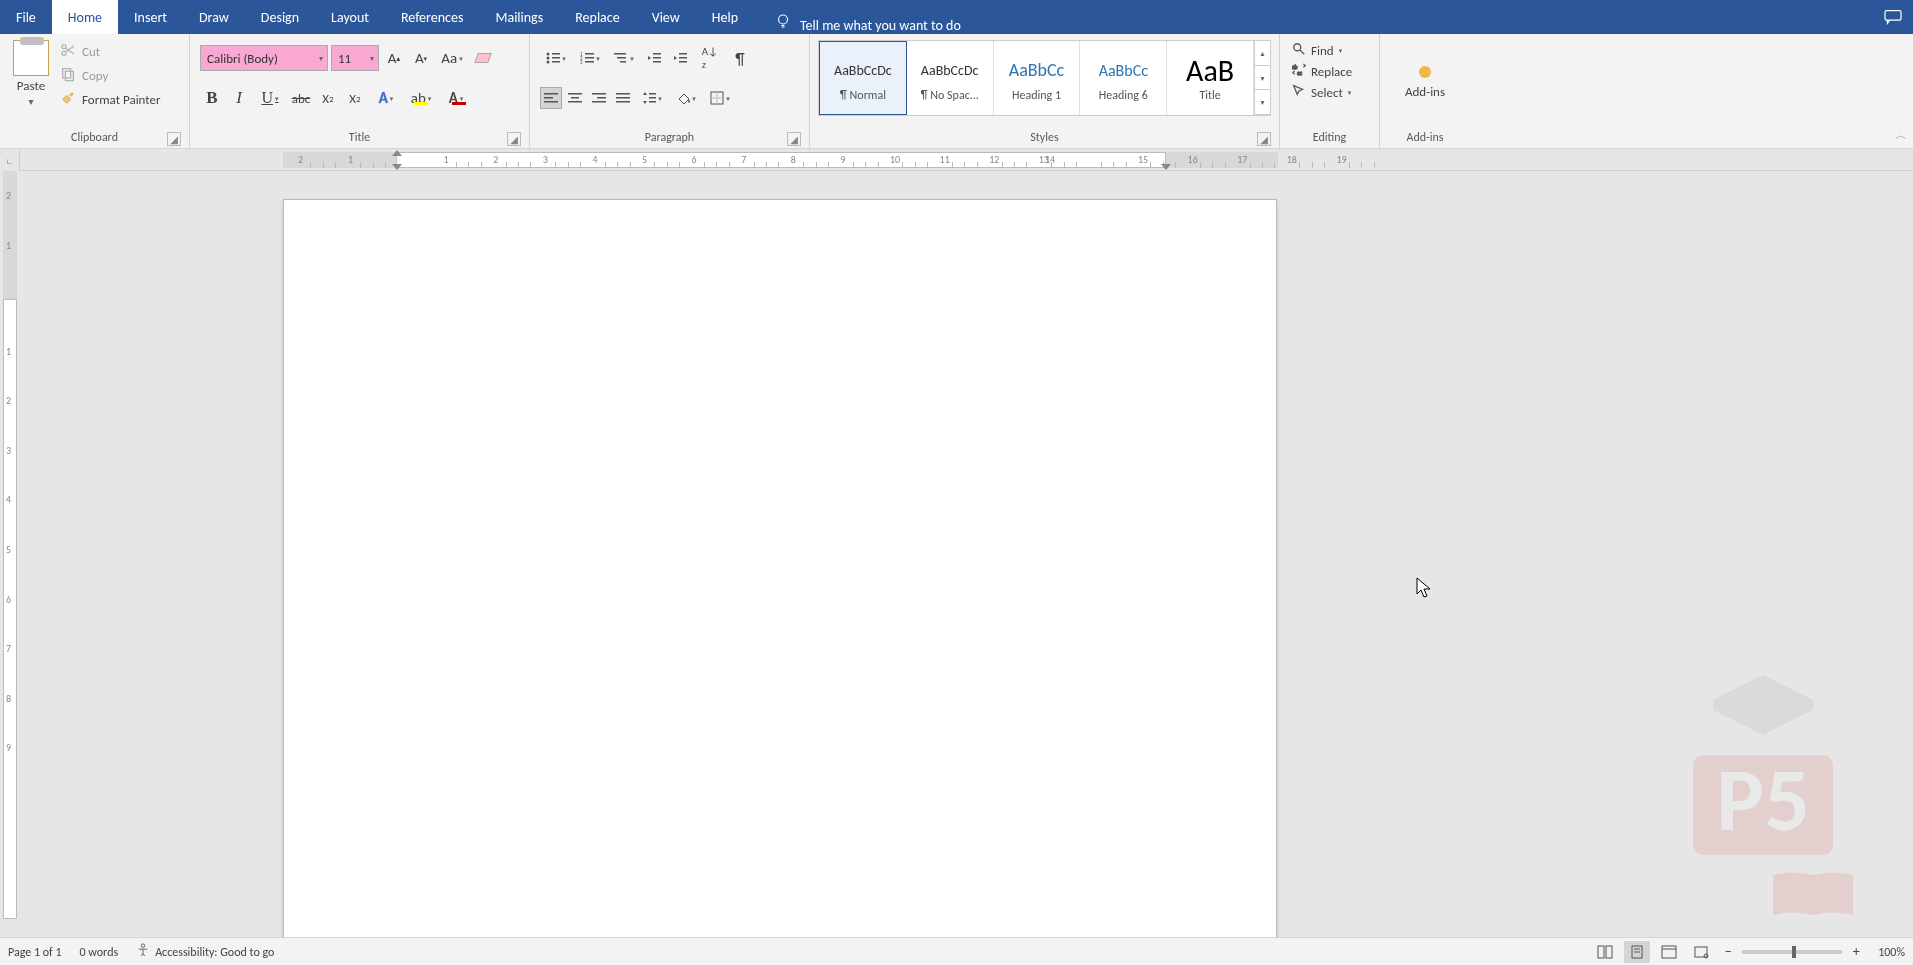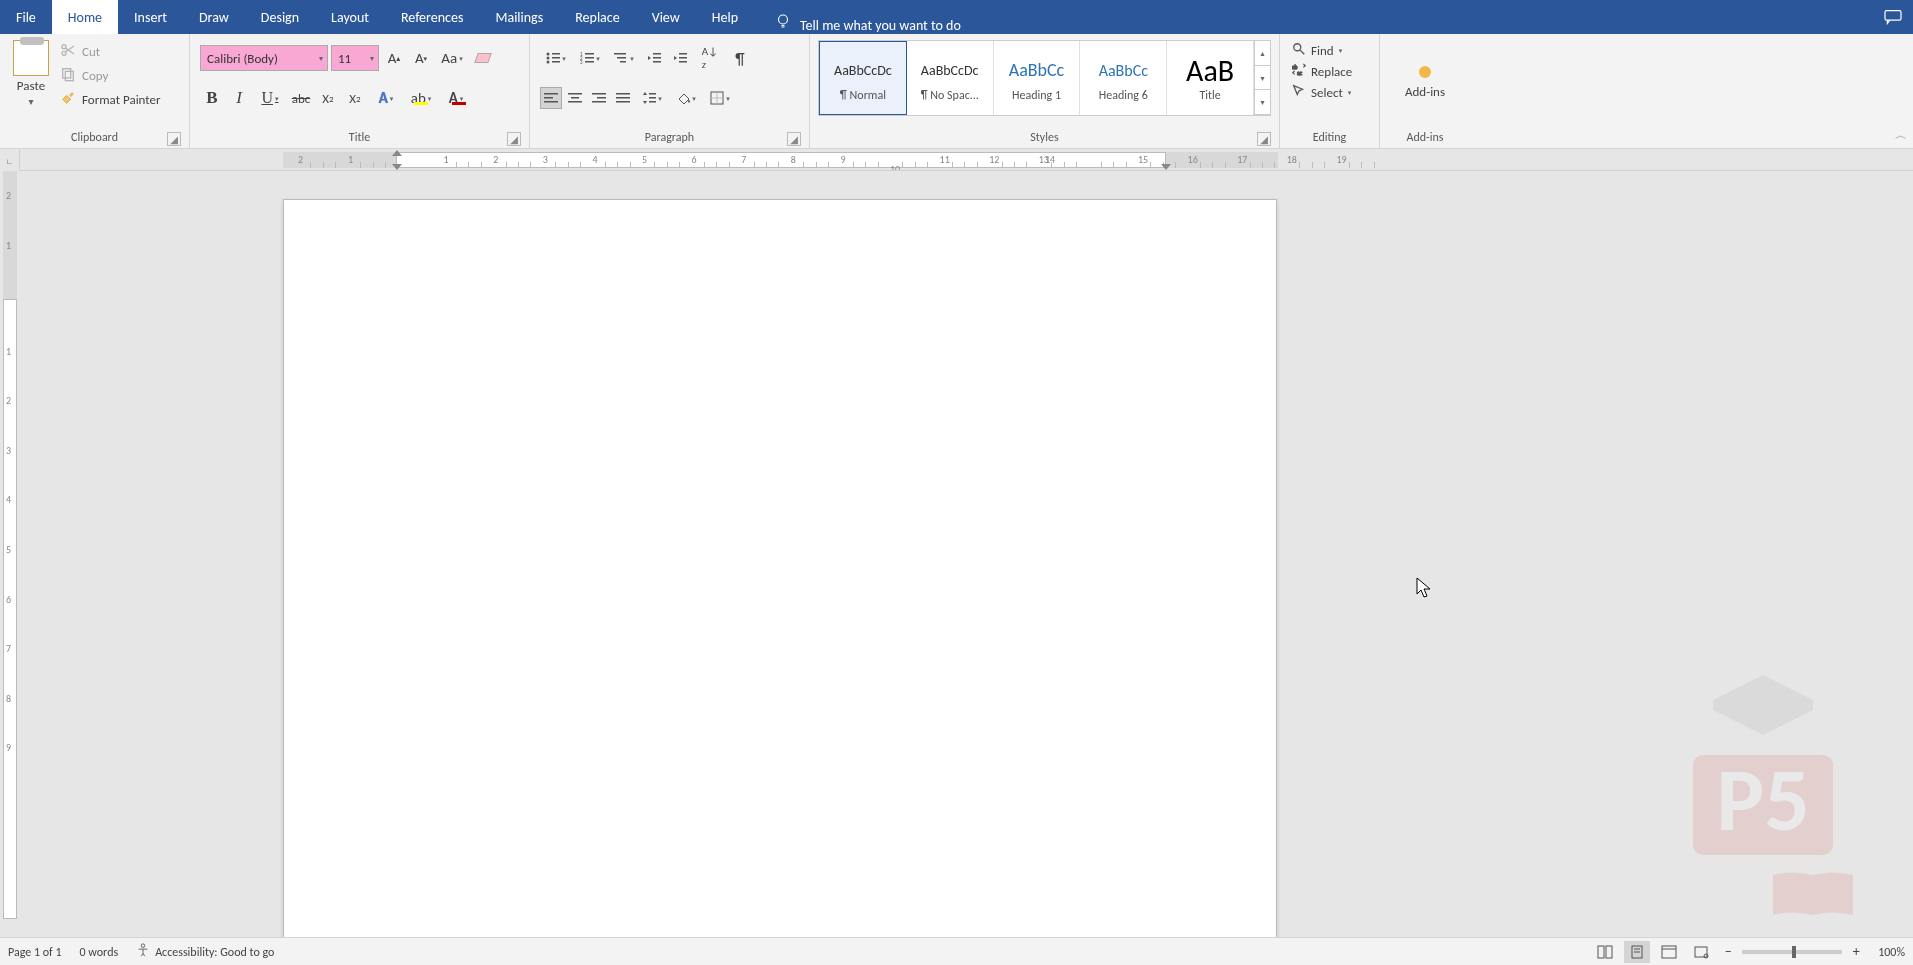--- a/index.html
+++ b/index.html
@@ -484,21 +484,21 @@
         <div class="ruler-tick" style="left: 746px;"></div>
         <div class="ruler-tick" style="left: 758.4px;"></div>
         <span class="ruler-num" style="left: 770.8px;">8</span>
         <div class="ruler-tick" style="left: 783.2px;"></div>
         <div class="ruler-tick" style="left: 795.6px;"></div>
         <div class="ruler-tick" style="left: 808px;"></div>
         <span class="ruler-num" style="left: 820.4px;">9</span>
         <div class="ruler-tick" style="left: 832.8px;"></div>
         <div class="ruler-tick" style="left: 845.2px;"></div>
         <div class="ruler-tick" style="left: 857.6px;"></div>
-        <span class="ruler-num" style="left: 870px; margin-top: 10px;">10</span>
+        <span class="ruler-num" style="left: 870px;">10</span>
         <div class="ruler-tick" style="left: 882.4px;"></div>
         <div class="ruler-tick" style="left: 894.8px;"></div>
         <div class="ruler-tick" style="left: 907.2px;"></div>
         <span class="ruler-num" style="left: 919.6px;">11</span>
         <div class="ruler-tick" style="left: 932px;"></div>
         <div class="ruler-tick" style="left: 944.4px;"></div>
         <div class="ruler-tick" style="left: 956.8px;"></div>
         <span class="ruler-num" style="left: 969.2px;">12</span>
         <div class="ruler-tick" style="left: 981.6px;"></div>
         <div class="ruler-tick" style="left: 994px;"></div>

